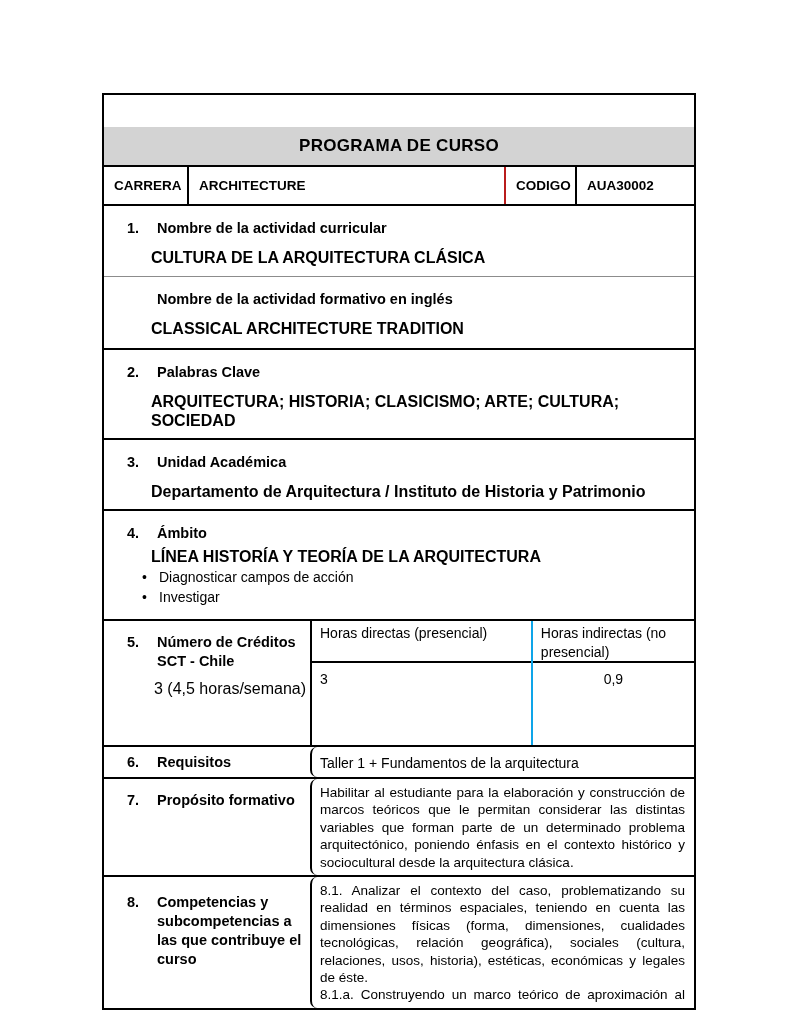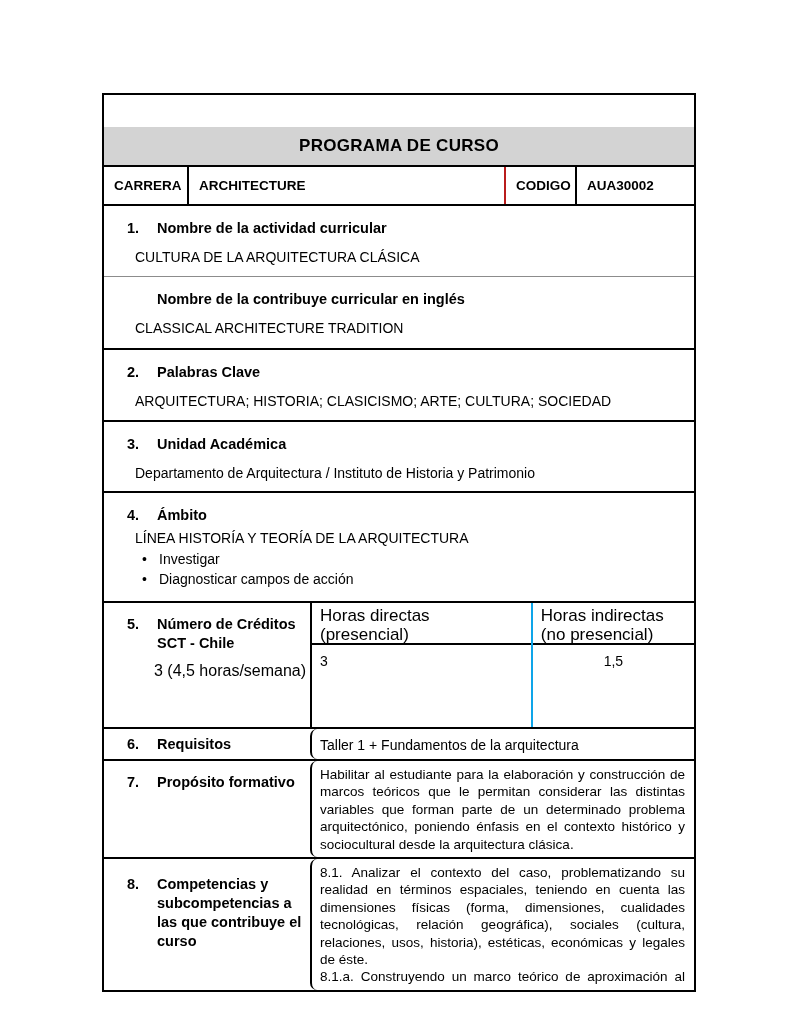--- a/index.html
+++ b/index.html
@@ -29,40 +29,40 @@
   .cell.c2 { width:317px; border-left:2px solid #000; }
   .cell.c3 { width:71px;  border-left:2px solid #b91c1c; }
   .cell.c4 { width:119px; border-left:2px solid #000; }
 
   
   .sec { padding:13px 10px 8px 0; }
   .num-title { display:flex; font-weight:bold; font-size:14.5px; line-height:19px; }
   .num { margin-left:23px; width:30px; flex:none; }
   .num-title .title { max-width:470px; }
   .indent-title { margin-left:53px; font-weight:bold; font-size:14.5px; line-height:19px; }
-  .content { margin-left:31px; margin-top:10px; font-size:14px; line-height:19px; }
+  .content { margin-left:47px; margin-top:10px; font-size:16px; line-height:19px;font-weight:bold; }
   .content.tight { margin-top:4px; }
   .bullets { margin-top:1px; }
   .bullet-row { display:flex; margin-left:38px; line-height:20px; font-size:14px; }
   .bullet-dot { width:17px; flex:none; }
   .bullet-dot::before { content:"•"; }
 
   .h72  { min-height:72px; }
   .h70  { min-height:70px; }
   .h110 { min-height:110px; }
 
   
   .credits-row { min-height:126px; }
   .credits-left { width:206px; padding-top:12px; }
   .credits-left .title { max-width:152px; }
   .credits-sub { margin-left:50px; margin-top:9px; font-size:16px; }
   .credits-right { width:384px; border-left:2px solid #000; display:flex; }
   .cr-col { display:flex; flex-direction:column; width:220px; }
   .cr-col.second { width:164px; border-left:2px solid #0ea5e9;align-items:center; }
-  .cr-hdr { height:42px; border-bottom:2px solid #000; padding:3px 8px 0 8px; font-size:17px; line-height:19px; }
+  .cr-hdr { height:42px; border-bottom:2px solid #000; padding:3px 8px 0 8px; font-size:14px; line-height:19px; }
   .cr-val { flex:1; padding:8px 8px 0 8px; font-size:14px; }
 
   
   .split { }
   .split .left  { width:206px; }
   .split .right { width:384px; border-left:2px solid #000; padding:5px 9px 4px 8px;border-radius:7px; }
   .split .left .num-title { padding-top:0; }
   .left .title { max-width:158px; }
   .pad6  { padding-top:6px; }
   .pad12 { padding-top:12px; }
@@ -92,21 +92,21 @@
 
     <div class="row block sec h72">
       <div class="num-title">
         <span class="num">1.</span>
         <span class="title">Nombre de la actividad curricular</span>
       </div>
       <div class="content">CULTURA DE LA ARQUITECTURA CLÁSICA</div>
     </div>
 
     <div class="row block sec h72 thin-top">
-      <div class="indent-title">Nombre de la contribuye curricular en inglés</div>
+      <div class="indent-title">Nombre de la actividad formativo en inglés</div>
       <div class="content">CLASSICAL ARCHITECTURE TRADITION</div>
     </div>
 
     <div class="row block sec h72">
       <div class="num-title">
         <span class="num">2.</span>
         <span class="title">Palabras Clave</span>
       </div>
       <div class="content">ARQUITECTURA; HISTORIA; CLASICISMO; ARTE; CULTURA; SOCIEDAD</div>
     </div>
@@ -121,45 +121,45 @@
 
     <div class="row block sec h110">
       <div class="num-title">
         <span class="num">4.</span>
         <span class="title">Ámbito</span>
       </div>
       <div class="content tight">LÍNEA HISTORÍA Y TEORÍA DE LA ARQUITECTURA</div>
       <div class="bullets">
         <div class="bullet-row">
           <span class="bullet-dot"></span>
-          <span>Investigar</span>
+          <span>Diagnosticar campos de acción</span>
         </div>
         <div class="bullet-row">
           <span class="bullet-dot"></span>
-          <span>Diagnosticar campos de acción</span>
+          <span>Investigar</span>
         </div>
       </div>
     </div>
 
     <div class="row credits-row">
       <div class="credits-left">
         <div class="num-title">
           <span class="num">5.</span>
           <span class="title">Número de Créditos SCT - Chile</span>
         </div>
         <div class="credits-sub">3 (4,5 horas/semana)</div>
       </div>
       <div class="credits-right">
         <div class="cr-col">
           <div class="cr-hdr">Horas directas (presencial)</div>
           <div class="cr-val">3</div>
         </div>
         <div class="cr-col second">
           <div class="cr-hdr">Horas indirectas (no presencial)</div>
-          <div class="cr-val">1,5</div>
+          <div class="cr-val">0,9</div>
         </div>
       </div>
     </div>
 
     <div class="row split h32">
       <div class="left pad6">
         <div class="num-title">
           <span class="num">6.</span>
           <span class="title">Requisitos</span>
         </div>

